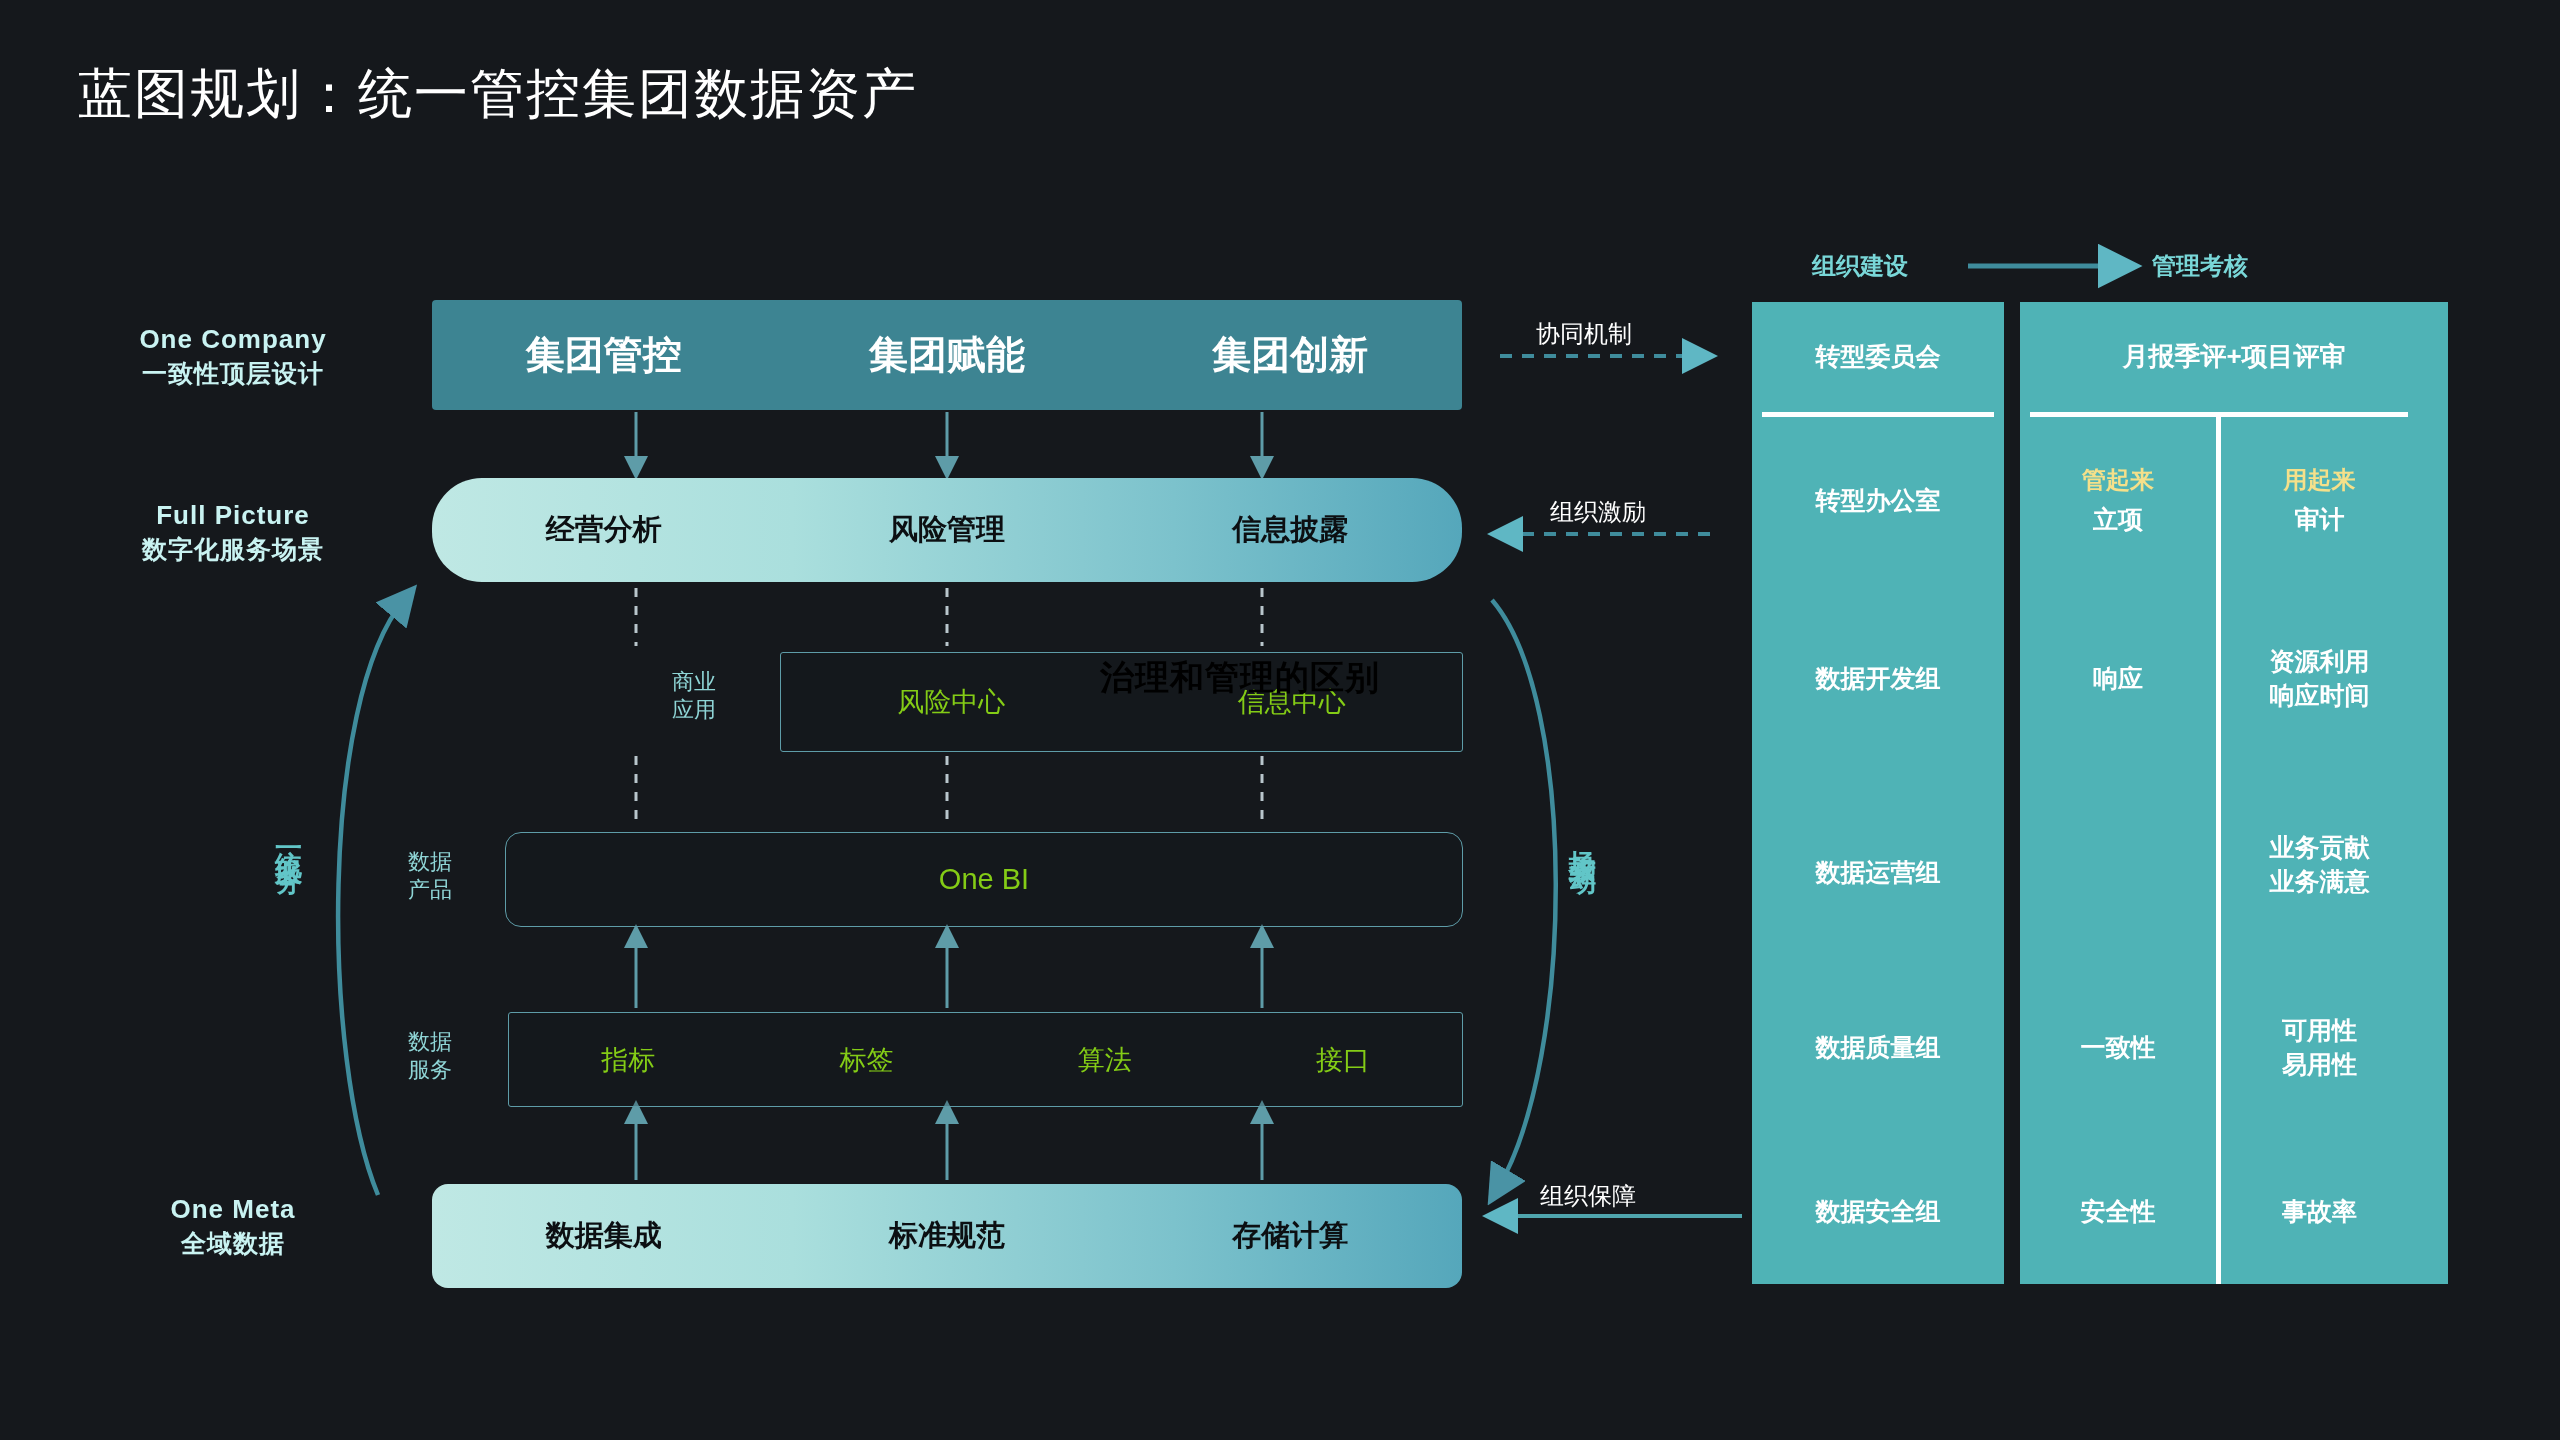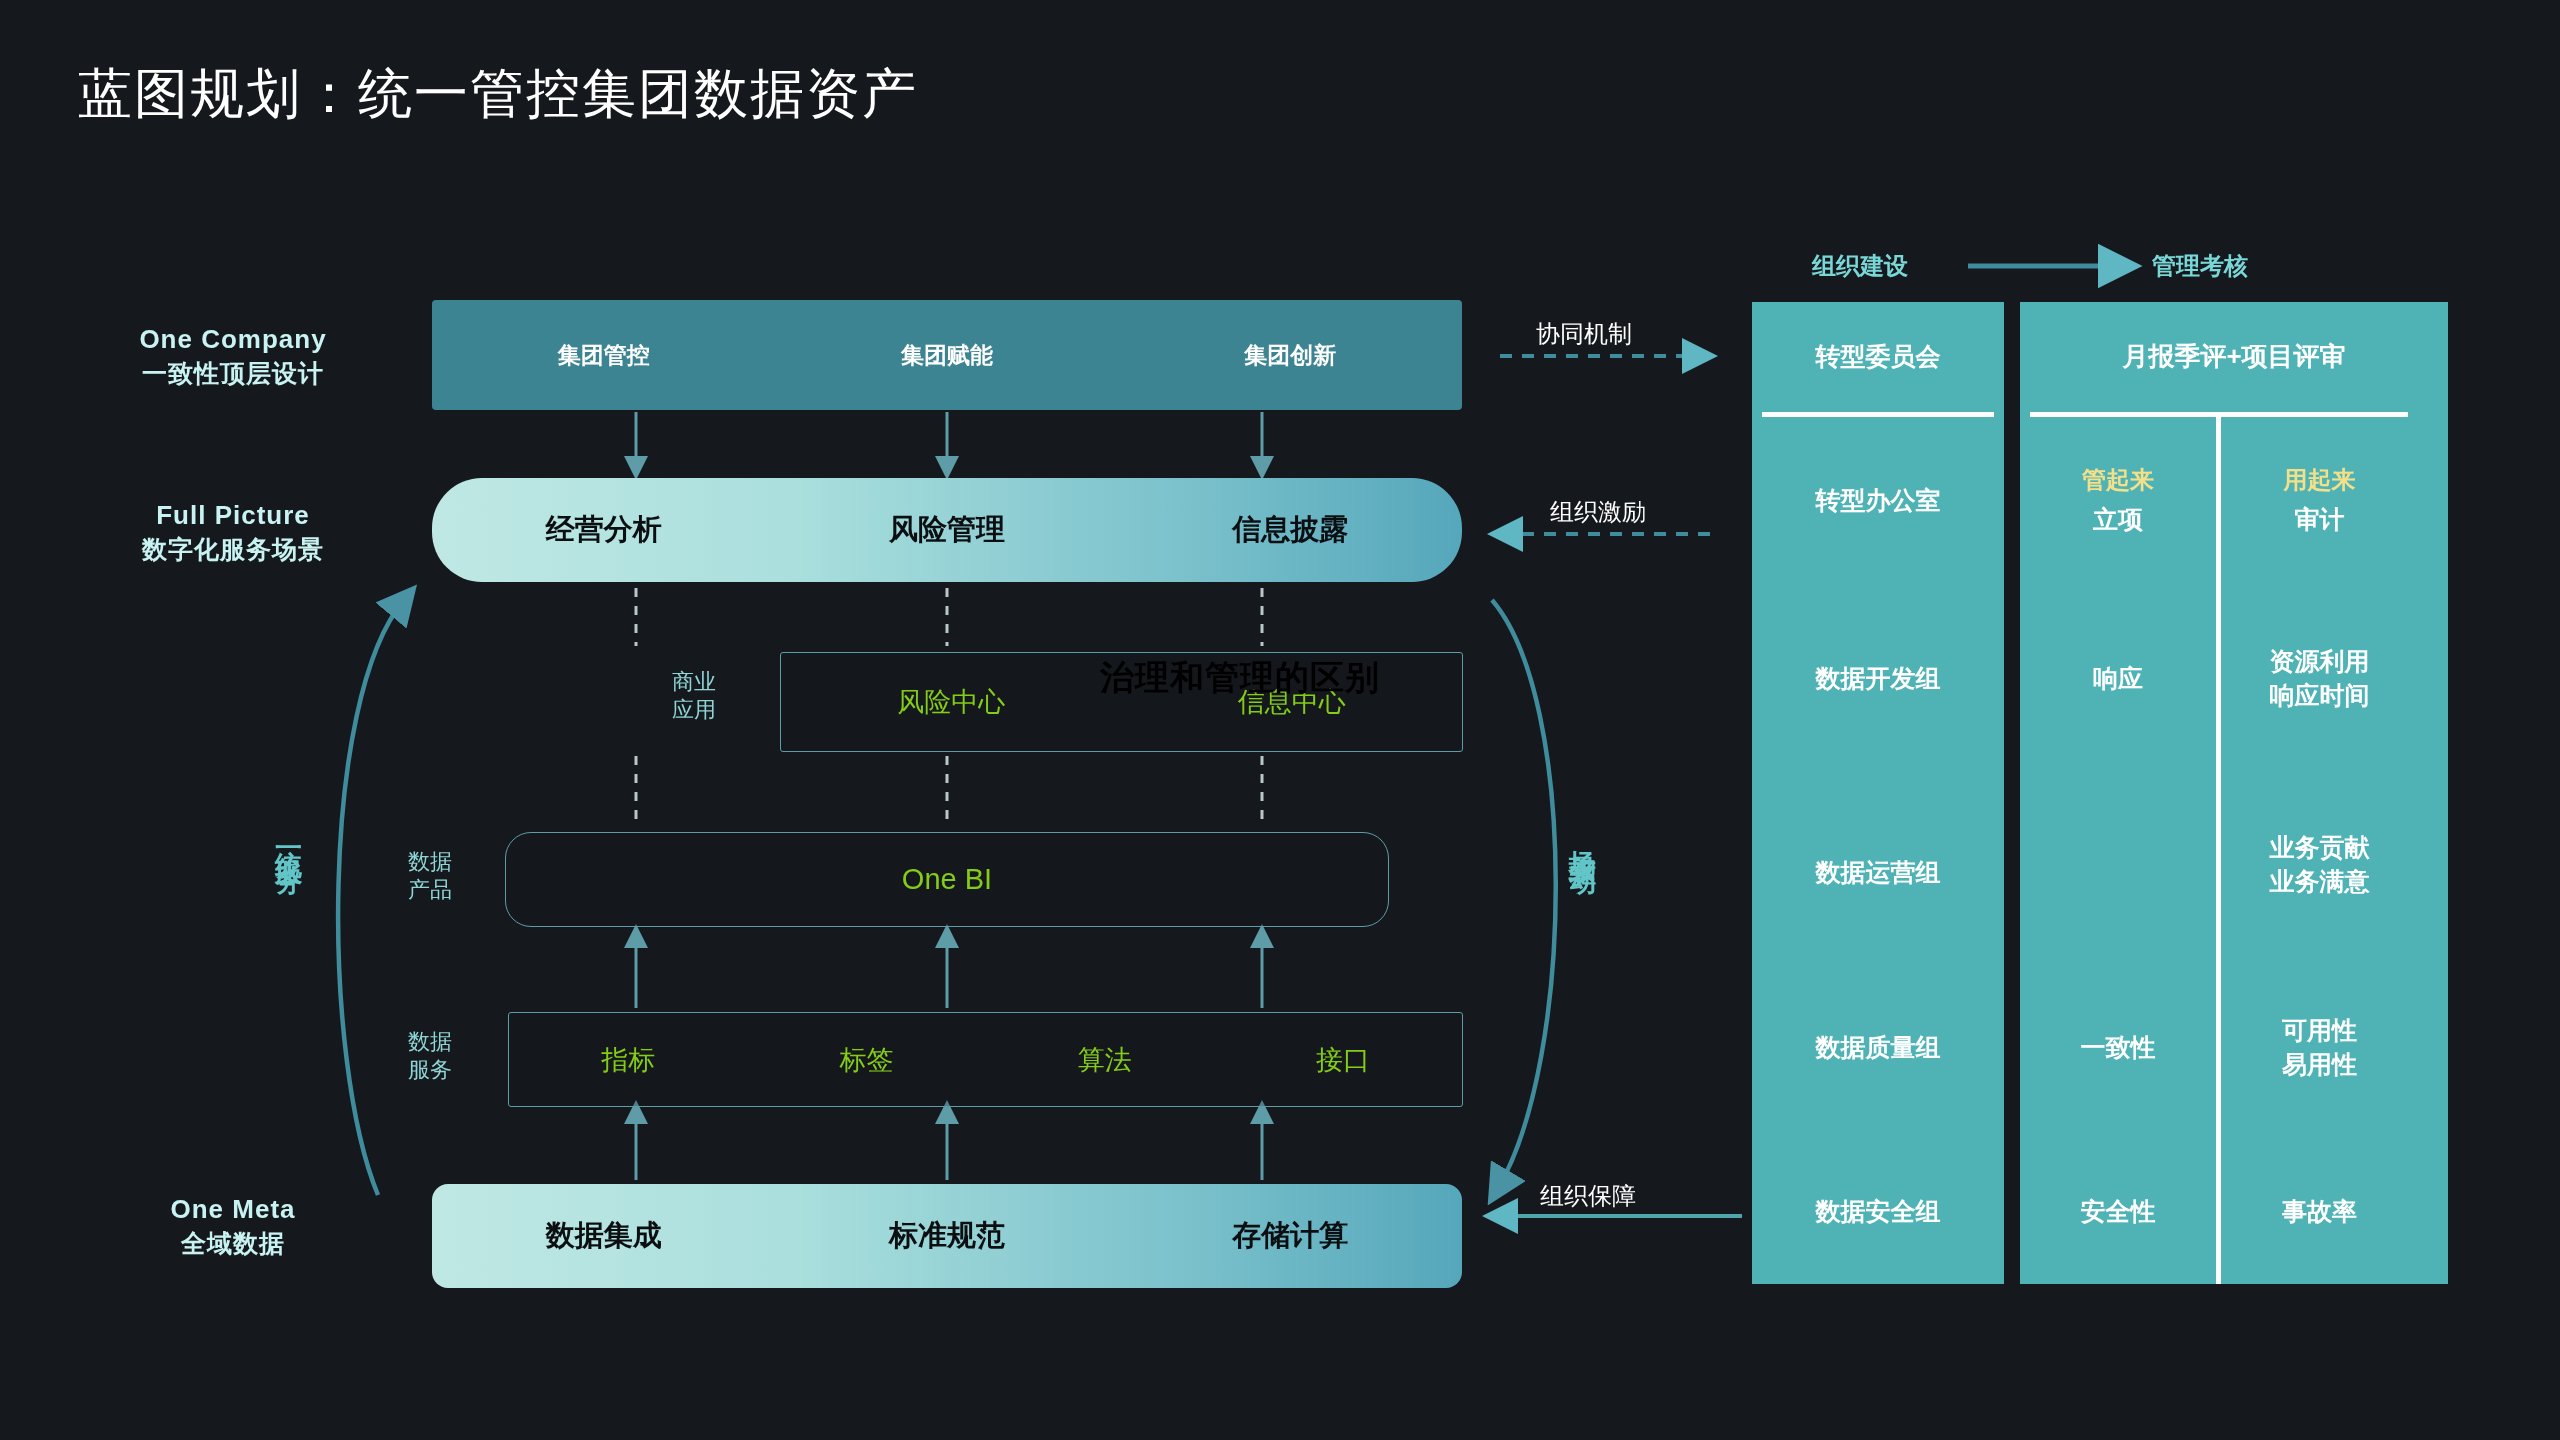--- a/index.html
+++ b/index.html
@@ -30,21 +30,21 @@
     display:flex; align-items:center;
     border-radius:6px;
   }
   .bar .cell {
     flex:1; text-align:center; font-weight:bold; white-space:nowrap;
   }
   #bar-top {
     left:432px; top:300px; width:1030px; height:110px;
     background:#3d8492; border-radius:4px;
   }
-  #bar-top .cell { color:#ffffff; font-size:23px; }
+  #bar-top .cell { color:#ffffff; font-size:39px; }
 
   #bar-full {
     left:432px; top:478px; width:1030px; height:104px;
     background:linear-gradient(90deg,#bfe8e4 0%, #aadfdd 35%, #7cc2cc 72%, #55a7bb 100%);
     border-radius:50px;
   }
   #bar-full .cell { color:#0c0f12; font-size:29px; }
 
   #bar-meta {
     left:432px; top:1184px; width:1030px; height:104px;
@@ -54,21 +54,21 @@
   #bar-meta .cell { color:#0c0f12; font-size:29px; }
 
   
   .obox {
     display:flex; align-items:center;
     border:1.5px solid #5e9ca8; background:rgba(20,24,28,0.2);
   }
   .obox .cell { flex:1; text-align:center; color:#84cc16; font-size:27px; white-space:nowrap; }
 
   #box-biz { left:780px; top:652px; width:683px; height:100px; border-radius:3px; }
-  #box-onebi { left:505px; top:832px; width:884px; height:95px; border-radius:26px; border-color:#5e9ca8; }
+  #box-onebi { left:505px; top:832px; width:958px; height:95px; border-radius:16px; border-color:#5e9ca8; }
   #box-onebi .cell { font-size:29px; }
   #box-svc { left:508px; top:1012px; width:955px; height:95px; border-radius:3px; }
 
   
   .rowtag {
     color:#8fd5d6; font-size:22px; line-height:1.25; 
     white-space:nowrap; font-weight:normal;
   }
 
   

